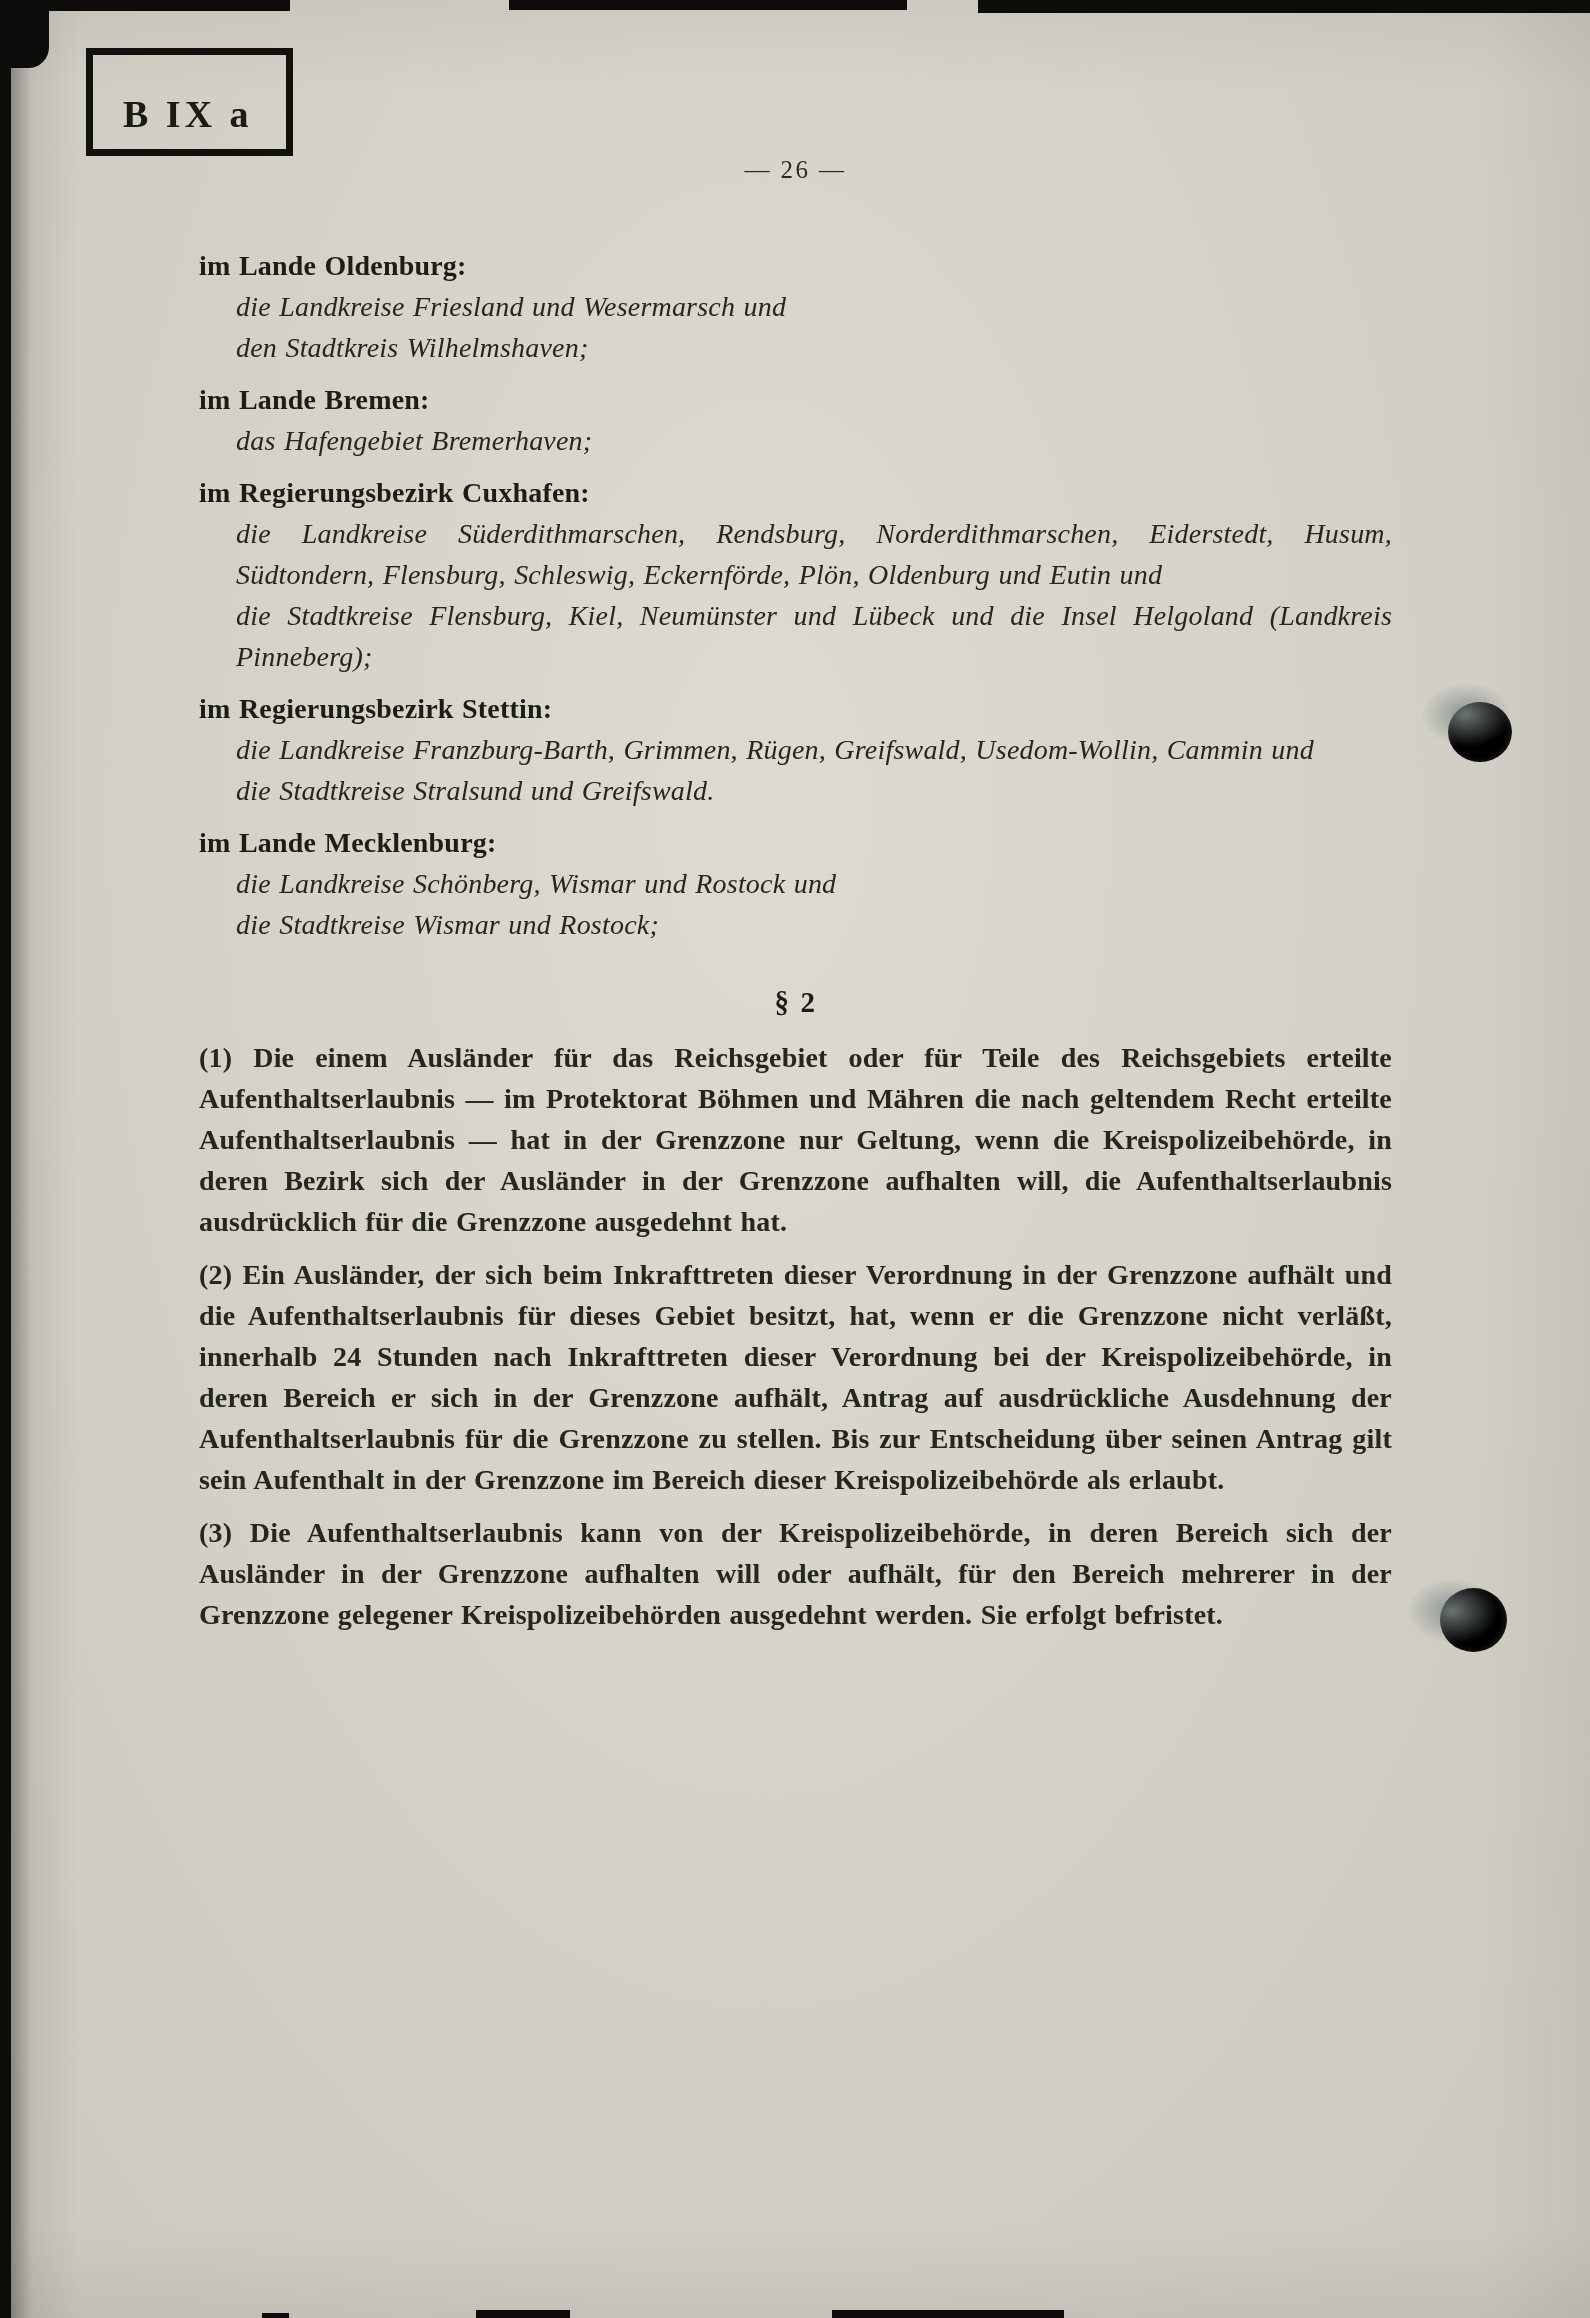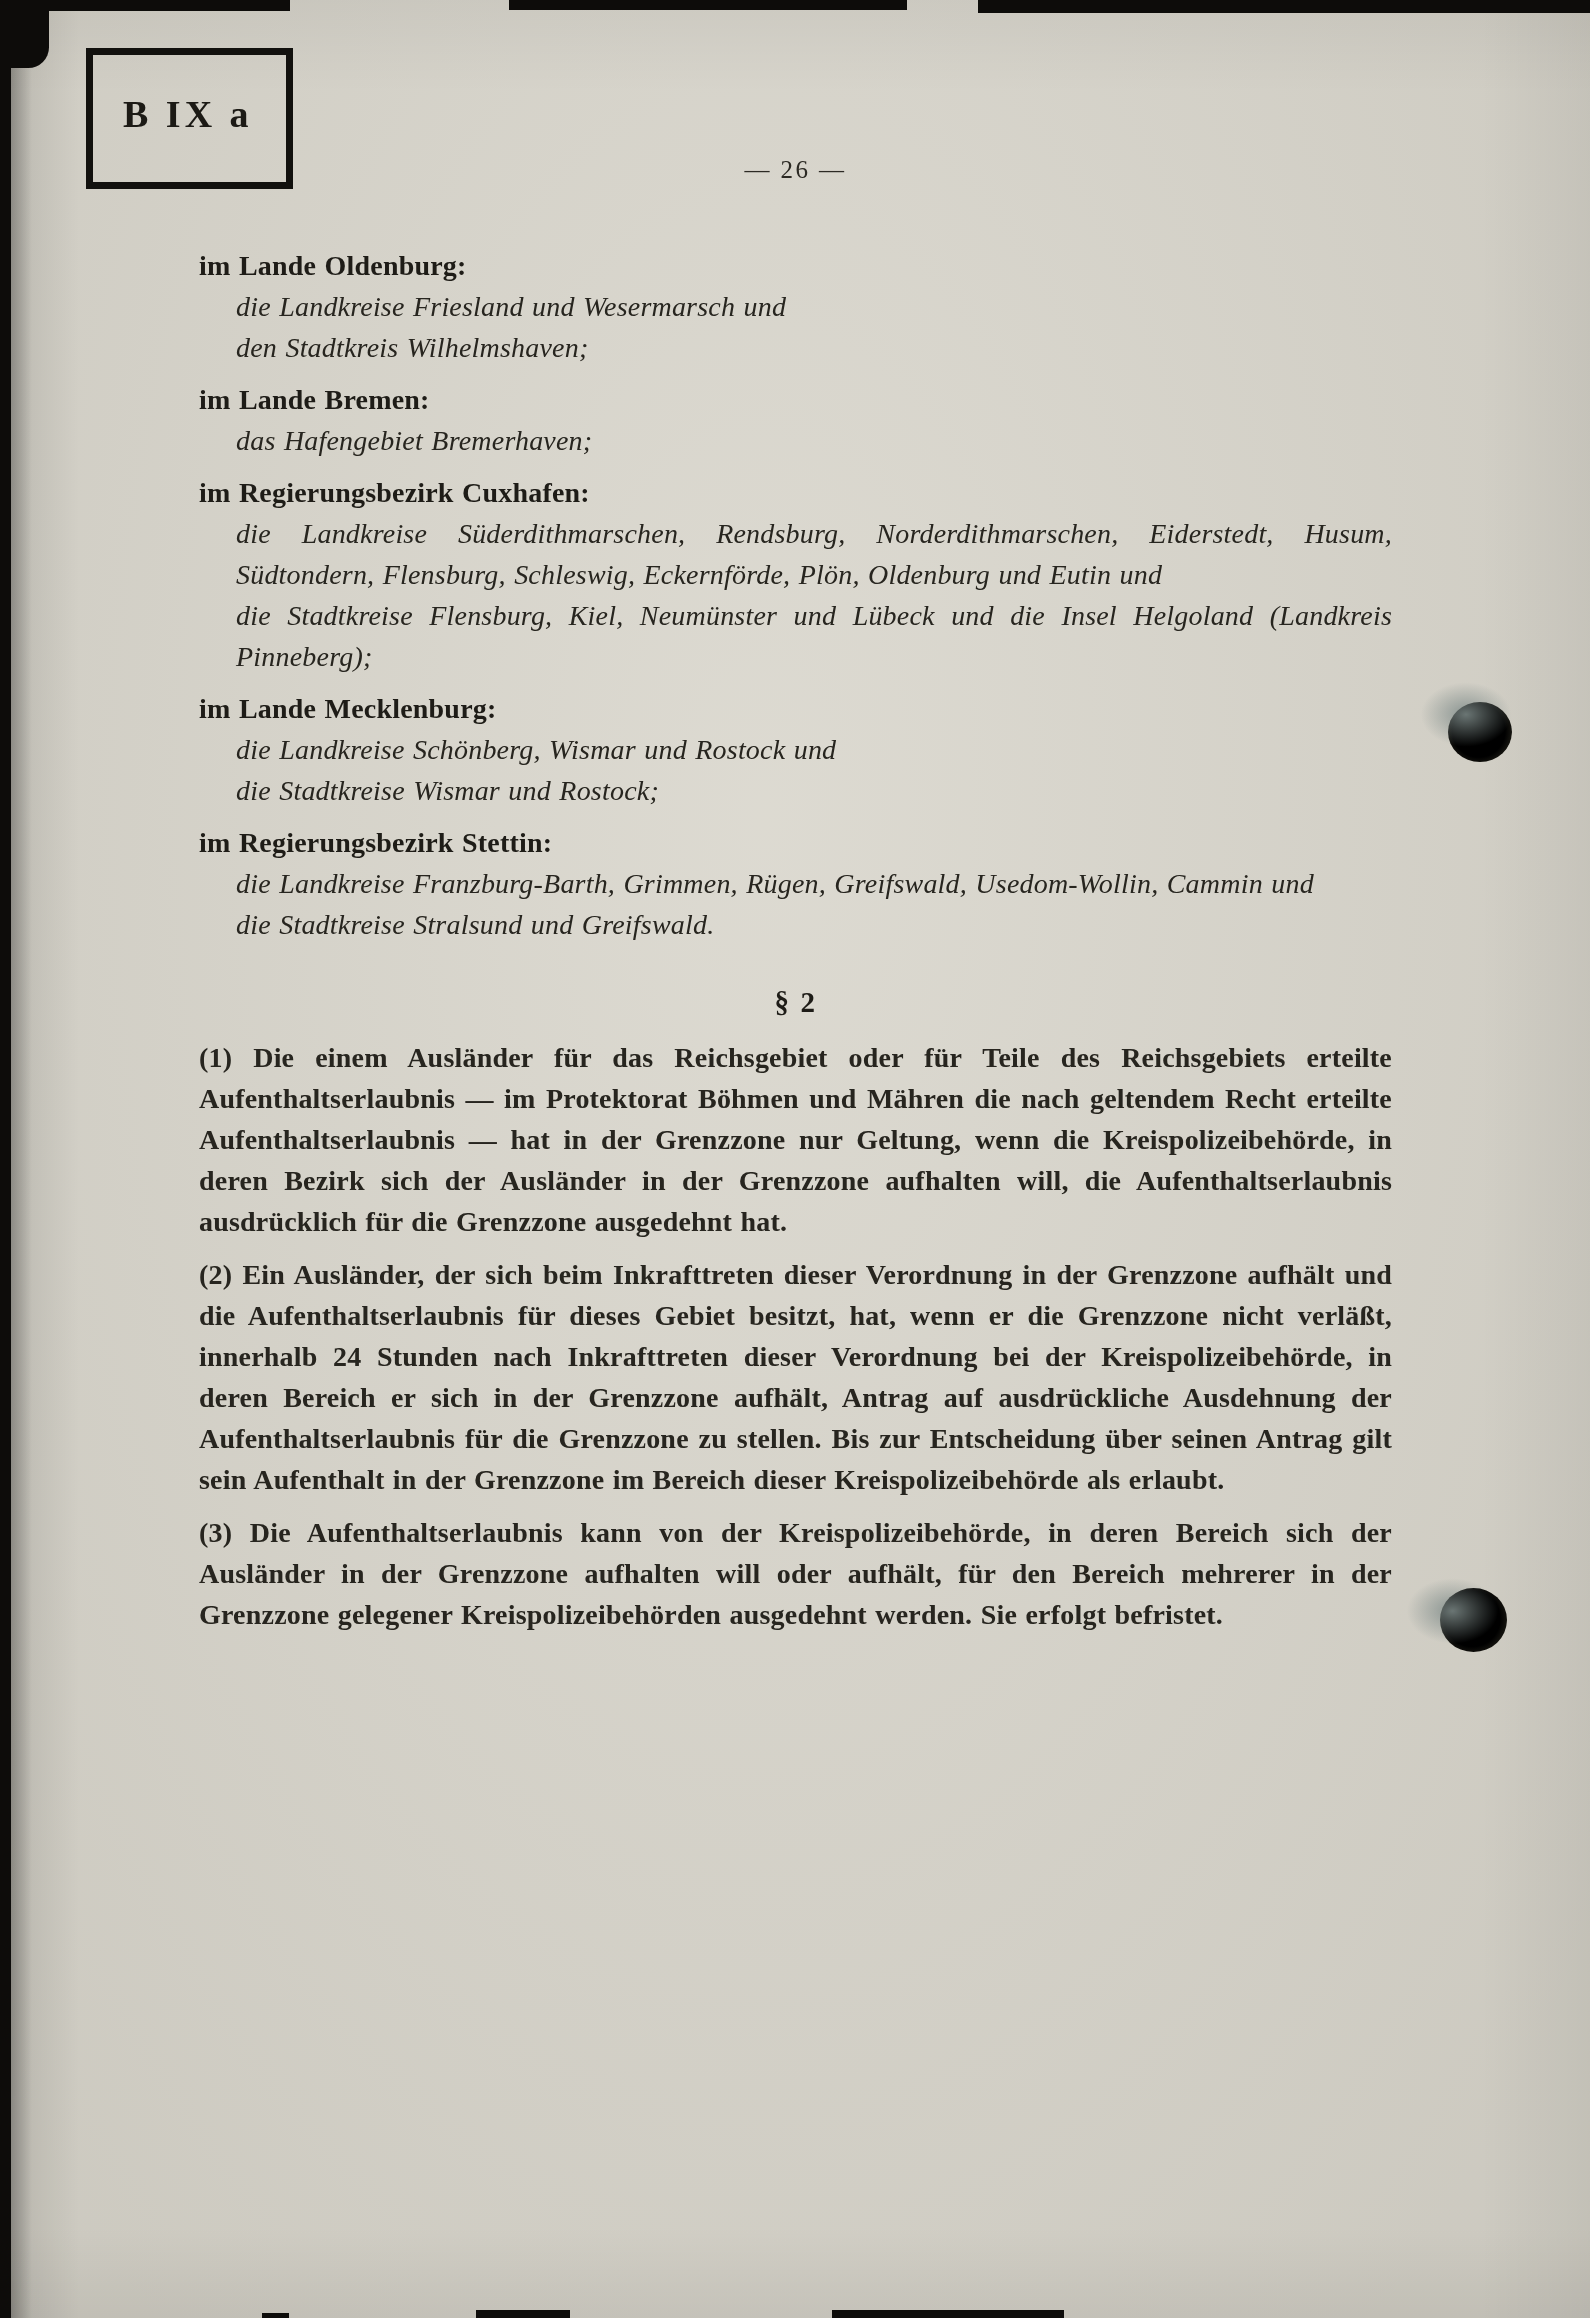--- a/index.html
+++ b/index.html
@@ -28,21 +28,21 @@
   .art-tl-corner  { left:0; top:0; width:49px; height:68px; border-bottom-right-radius:20.7px; }
   .art-tm-strip   { left:509px; top:0; width:398px; height:9.5px; }
   .art-tr-strip   { left:978px; top:0; width:612px; height:12.7px; }
   .art-b1 { left:262px;  bottom:0; width:27px;  height:6.4px; }
   .art-b2 { left:476px;  bottom:0; width:94px; height:8.7px; }
   .art-b3 { left:832px; bottom:0; width:232px; height:9.5px; }
 
   
   .class-box {
     position:absolute; left:86px; top:48px;
-    width:207px; height:141px;
+    width:207px; height:108px;
     border:7.2px solid #12110e;
   }
   .class-box .label {
     display:block; padding:37px 0 0 30px;
     font-size:38px; font-weight:bold; letter-spacing:4px;
     color:#1c1a15;
   }
 
   .page-number {
     position:absolute; left:0; right:0; top:156px;
@@ -110,28 +110,28 @@
         <div class="district">
           <div class="district-header">im Lande Bremen:</div>
           <div class="district-par">das Hafengebiet Bremerhaven;</div>
         </div>
         <div class="district">
           <div class="district-header">im Regierungsbezirk Cuxhafen:</div>
           <div class="district-par">die Landkreise Süderdithmarschen, Rendsburg, Norderdithmarschen, Eiderstedt, Husum, Südtondern, Flensburg, Schleswig, Eckernförde, Plön, Oldenburg und Eutin und</div>
           <div class="district-par">die Stadtkreise Flensburg, Kiel, Neumünster und Lübeck und die Insel Helgoland (Landkreis Pinneberg);</div>
         </div>
         <div class="district">
+          <div class="district-header">im Regierungsbezirk Stettin:</div>
+          <div class="district-par">die Landkreise Franzburg-Barth, Grimmen, Rügen, Greifswald, Usedom-Wollin, Cammin und</div>
+          <div class="district-par">die Stadtkreise Stralsund und Greifswald.</div>
+        </div>
+        <div class="district">
           <div class="district-header">im Lande Mecklenburg:</div>
           <div class="district-par">die Landkreise Schönberg, Wismar und Rostock und</div>
           <div class="district-par">die Stadtkreise Wismar und Rostock;</div>
-        </div>
-        <div class="district">
-          <div class="district-header">im Regierungsbezirk Stettin:</div>
-          <div class="district-par">die Landkreise Franzburg-Barth, Grimmen, Rügen, Greifswald, Usedom-Wollin, Cammin und</div>
-          <div class="district-par">die Stadtkreise Stralsund und Greifswald.</div>
         </div>
       </div>
     <div class="s2-heading">§ 2</div>
     <div>
         <p class="legal-para">(1) Die einem Ausländer für das Reichsgebiet oder für Teile des Reichsgebiets erteilte Aufenthaltserlaubnis — im Protektorat Böhmen und Mähren die nach geltendem Recht erteilte Aufenthaltserlaubnis — hat in der Grenzzone nur Geltung, wenn die Kreispolizeibehörde, in deren Bezirk sich der Ausländer in der Grenzzone aufhalten will, die Aufenthaltserlaubnis ausdrücklich für die Grenzzone ausgedehnt hat.</p>
         <p class="legal-para">(2) Ein Ausländer, der sich beim Inkrafttreten dieser Verordnung in der Grenzzone aufhält und die Aufenthaltserlaubnis für dieses Gebiet besitzt, hat, wenn er die Grenzzone nicht verläßt, innerhalb 24 Stunden nach Inkrafttreten dieser Verordnung bei der Kreispolizeibehörde, in deren Bereich er sich in der Grenzzone aufhält, Antrag auf ausdrückliche Ausdehnung der Aufenthaltserlaubnis für die Grenzzone zu stellen. Bis zur Entscheidung über seinen Antrag gilt sein Aufenthalt in der Grenzzone im Bereich dieser Kreispolizeibehörde als erlaubt.</p>
         <p class="legal-para">(3) Die Aufenthaltserlaubnis kann von der Kreispolizeibehörde, in deren Bereich sich der Ausländer in der Grenzzone aufhalten will oder aufhält, für den Bereich mehrerer in der Grenzzone gelegener Kreispolizeibehörden ausgedehnt werden. Sie erfolgt befristet.</p>
       </div>
   </div>
 

